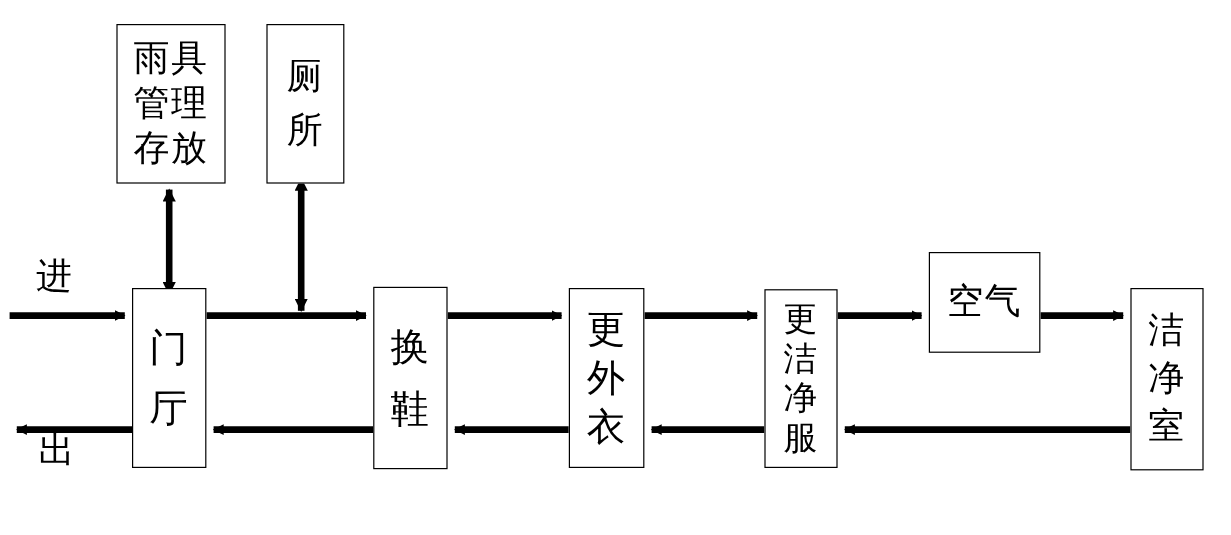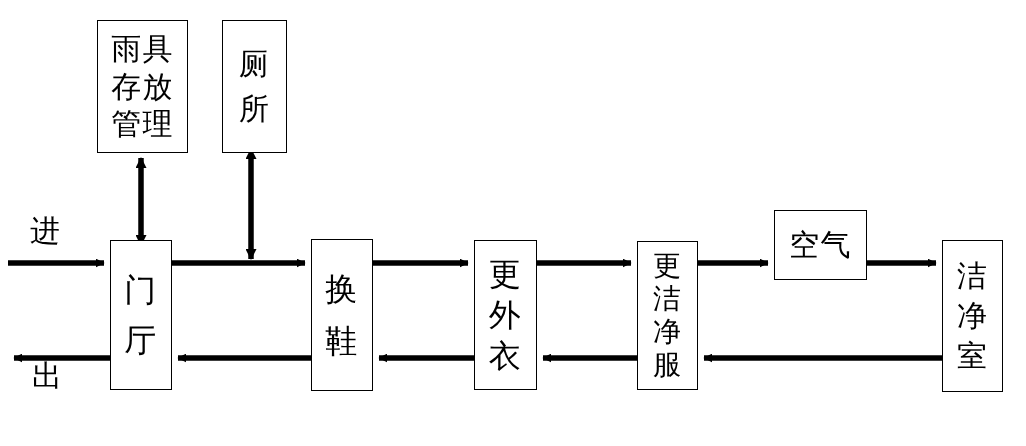--- a/index.html
+++ b/index.html
@@ -99,22 +99,22 @@
         <line x1="251" y1="158" x2="251" y2="259" marker-end="url(#ahV)" marker-start="url(#ahVs)"></line>
       </g>
     </svg>
   </div>
 
   <div class="freelabel" style="left:30px; top:216px;">进</div>
   <div class="freelabel" style="left:32px; top:361px;">出</div>
 
   <div class="node fs30" style="left:97px; top:20px; width:91px; height:133px; padding:6px 0;">
     <span class="glyphline">雨具</span>
+    <span class="glyphline">管理</span>
     <span class="glyphline">存放</span>
-    <span class="glyphline">管理</span>
   </div>
 
   <div class="node fs30" style="left:222px; top:20px; width:65px; height:133px; padding:12px 0;">
     <span class="glyphline">厕</span>
     <span class="glyphline">所</span>
   </div>
 
   <div class="node fs32" style="left:110px; top:240px; width:62px; height:150px; padding:14px 0;">
     <span class="glyphline">门</span>
     <span class="glyphline">厅</span>
@@ -131,21 +131,21 @@
     <span class="glyphline">衣</span>
   </div>
 
   <div class="node fs28" style="left:637px; top:241px; width:61px; height:149px; padding:5px 0;">
     <span class="glyphline">更</span>
     <span class="glyphline">洁</span>
     <span class="glyphline">净</span>
     <span class="glyphline">服</span>
   </div>
 
-  <div class="node fs30" style="left:774px; top:210px; width:93px; height:70px; padding:8px 0;">
+  <div class="node fs30" style="left:774px; top:210px; width:93px; height:84px; padding:8px 0;">
     <span class="glyphline">空气</span>
   </div>
 
   <div class="node fs30" style="left:942px; top:240px; width:61px; height:152px; padding:10px 0;">
     <span class="glyphline">洁</span>
     <span class="glyphline">净</span>
     <span class="glyphline">室</span>
   </div>
 
 </div>

